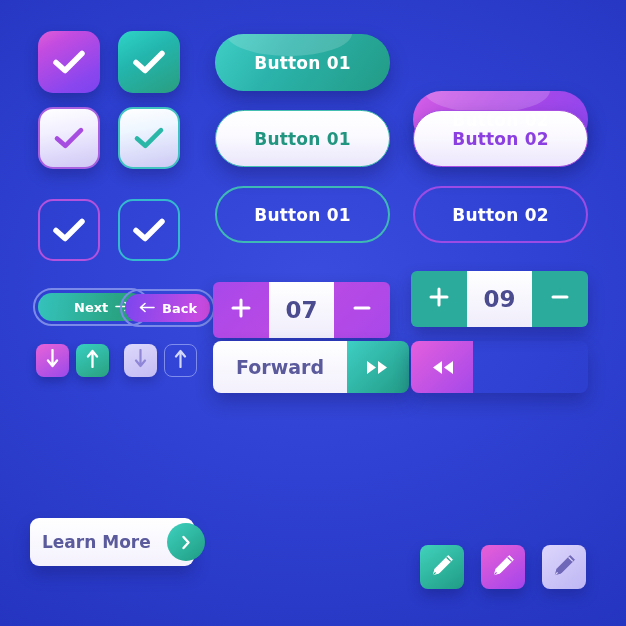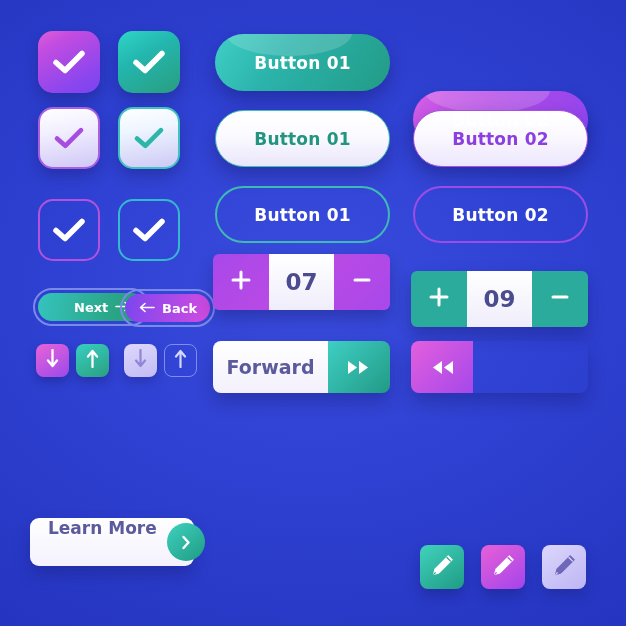--- a/index.html
+++ b/index.html
@@ -99,24 +99,24 @@
   .fwd { height: 52px; border-radius: 8px; overflow: hidden; display: flex;
          box-shadow: 0 9px 17px rgba(18,18,86,.3); }
   .fwd .lbl { flex: 1; display: flex; align-items: center; justify-content: center;
               background: linear-gradient(180deg,#ffffff,#f3f0fc); color: #5a5a9c;
               font-size: 19px; font-weight: bold; }
   .fwd .act { width: 62px; display: flex; align-items: center; justify-content: center; }
   .act.t { background: linear-gradient(135deg,#3ecfc4,#229a85); }
   .act.p { background: linear-gradient(135deg,#e45fdd,#a548ea); }
 
   
-  .learn { height: 48px; border-radius: 9px; display: flex; align-items: flex-start;
+  .learn { height: 48px; border-radius: 9px; display: flex; align-items: center;
            background: linear-gradient(180deg,#ffffff,#f4f1fd);
            box-shadow: 0 9px 16px rgba(18,18,86,.28); position: relative;
-           padding-left: 18px; color: #5a5a9c; font-size: 17px; font-weight: bold; }
+           padding-left: 12px; color: #5a5a9c; font-size: 17px; font-weight: bold; }
   .learn .knob { position: absolute; right: -11px; top: 50%; transform: translateY(-50%);
                  width: 38px; height: 38px; border-radius: 50%;
                  display: flex; align-items: center; justify-content: center; }
   .knob.t { background: linear-gradient(140deg,#3ed2bf,#1f9b82); }
   .tile { width: 44px; height: 44px; border-radius: 8px; }
   .tile.t { background: linear-gradient(145deg,#41d2bc,#1f9b85); box-shadow: 0 7px 13px rgba(18,18,86,.3); }
   .tile.p { background: linear-gradient(145deg,#e860d6,#a344ec); box-shadow: 0 7px 13px rgba(18,18,86,.3); }
   .tile.l { background: linear-gradient(145deg,#dcd6fc,#bdb6f4); box-shadow: 0 7px 13px rgba(18,18,86,.25); }
 </style>
 </head>
@@ -237,21 +237,21 @@
     </span>
   </div>
   <div class="abs sq o center" style="left:164px; top:344px;">
     <span>
       <svg width="13" height="19" viewBox="0 0 13 19">
           <path d="M6.5 18 V3 M2 7.5 L6.5 2 L11 7.5" stroke="#d4d8fb" stroke-width="2.2" fill="none" stroke-linecap="round" stroke-linejoin="round"></path>
         </svg>
     </span>
   </div>
 
-  <div class="abs stepper" style="left:213px; top:254px; width:177px;">
+  <div class="abs stepper" style="left:213px; top:282px; width:177px;">
     <div class="side p">
       <span>
         <svg width="22" height="22" viewBox="0 0 22 22">
             <path d="M11 3 V19 M3 11 H19" stroke="#fff" stroke-width="3" stroke-linecap="round"></path>
           </svg>
       </span>
     </div>
     <div class="mid">07</div>
     <div class="side p2">
       <span>
@@ -273,21 +273,21 @@
     <div class="mid">09</div>
     <div class="side t">
       <span>
         <svg width="22" height="22" viewBox="0 0 22 22">
             <path d="M4 11 H18" stroke="#fff" stroke-width="3" stroke-linecap="round"></path>
           </svg>
       </span>
     </div>
   </div>
 
-  <div class="abs fwd" style="left:213px; top:341px; width:177px;">
+  <div class="abs fwd" style="left:213px; top:341px; width:196px;">
     <div class="lbl">Forward</div>
     <div class="act t">
       <svg width="26" height="17" viewBox="0 0 26 17">
         <path d="M2 2 L11 8.5 L2 15 Z" fill="#fff"></path>
         <path d="M13 2 L22 8.5 L13 15 Z" fill="#fff"></path>
       </svg>
     </div>
   </div>
 
   <div class="abs fwd" style="left:411px; top:341px; width:177px;">

